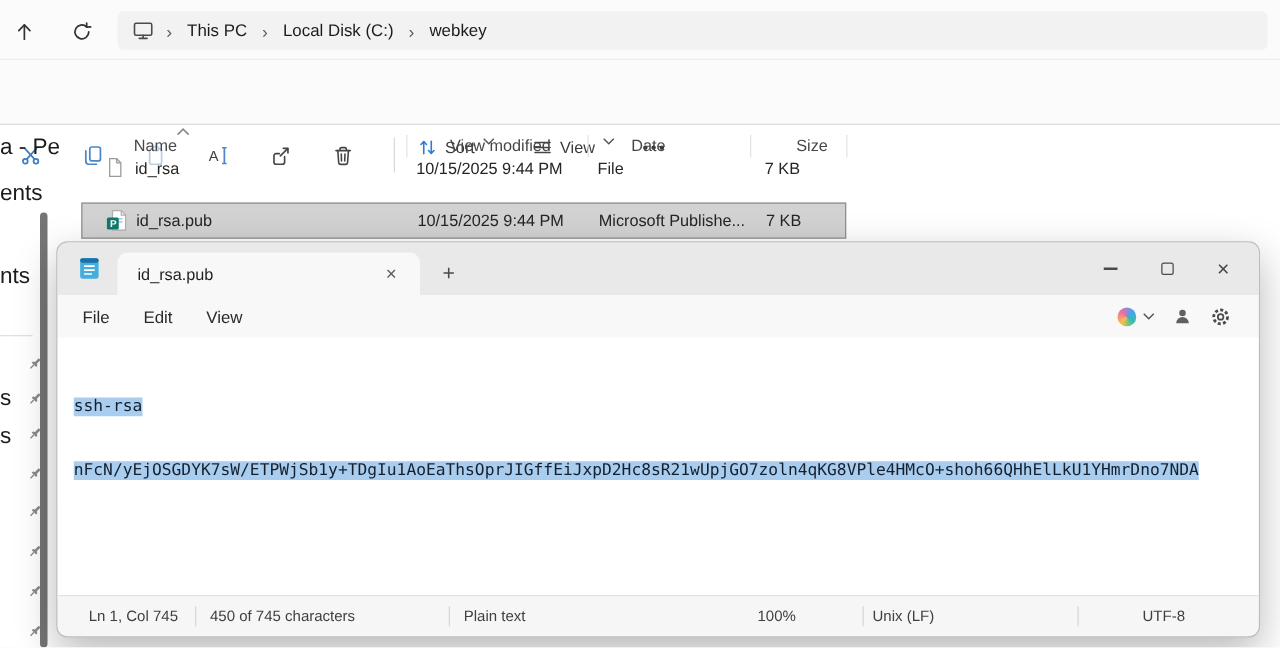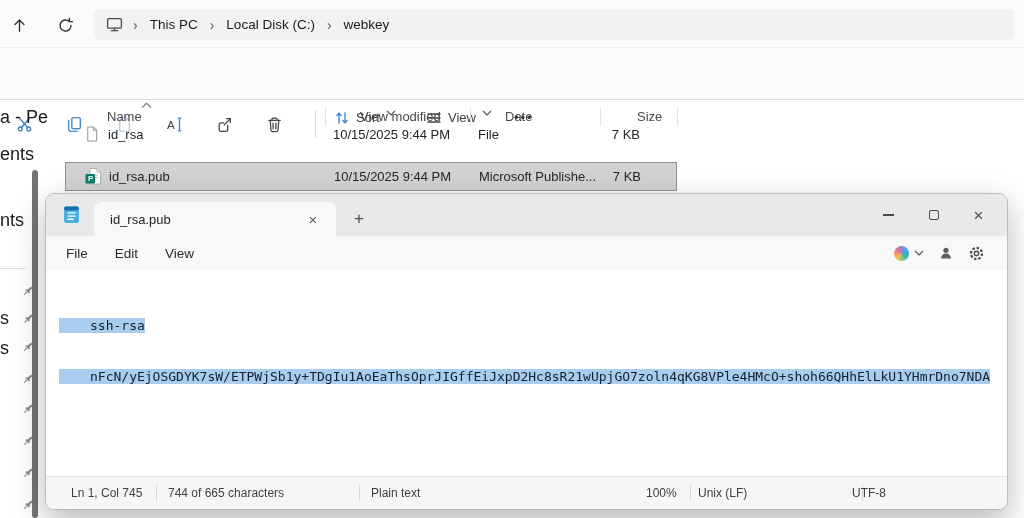--- a/index.html
+++ b/index.html
@@ -53,21 +53,21 @@
   .max-box { width:10px; height:10px; border:1.3px solid #4a4a4a; border-radius:2px; display:inline-block; }
   .np-close-glyph { font-size:17px; line-height:1; }
 
   .np-menubar { position:absolute; left:0; top:42px; width:100%; height:34px; background:#f8f8f8; display:flex; align-items:center; font-size:13.5px; color:#2a2a2a; }
   .np-menu { padding:5px 10px; margin-left:7px; border-radius:4px; }
   .np-menu:first-child { margin-left:10px; }
   .np-menubar-right { margin-left:auto; display:flex; align-items:center; gap:14px; padding-right:22px; }
   .copilot-dot { width:15px; height:15px; border-radius:50%; background:conic-gradient(from 40deg,#4f9ff0,#2fc0a8,#f6c14a,#ee6fa0,#4f9ff0); }
 
   .np-editor { position:absolute; left:0; top:76px; width:100%; height:208px; background:#fff; padding:14px 0 0 13px; font-family:"DejaVu Sans Mono","Liberation Mono",monospace; font-size:13px; line-height:16.9px; color:#14202e; white-space:pre; }
-  .eline .sel { background:#a9cdef;padding-left:31px; }
+  .eline .sel { background:#a9cdef; }
 
   .np-status { position:absolute; left:0; bottom:0; width:100%; height:33px; background:#f6f6f6; border-top:1px solid #e2e2e2; font-size:12px; color:#3f3f3f; }
   .st { position:absolute; top:9px; white-space:nowrap; }
   .st-div { position:absolute; top:8px; width:1px; height:16px; background:#d6d6d6; }
 
   svg { display:block; }
 </style>
 </head>
 <body>
 
@@ -363,24 +363,24 @@
       
       
       
       
       
     </div>
 
     <div class="np-status">
       <span class="st" style="left:25px">Ln 1, Col 745</span>
       <span class="st-div" style="left:110px"></span>
-      <span class="st" style="left:122px">744 of 665 characters</span>
+      <span class="st" style="left:122px">450 of 745 characters</span>
       <span class="st-div" style="left:313px"></span>
       <span class="st" style="left:325px">Plain text</span>
-      <span class="st" style="left:600px">100%</span>
+      <span class="st" style="left:560px">100%</span>
       <span class="st-div" style="left:644px"></span>
       <span class="st" style="left:652px">Unix (LF)</span>
       <span class="st-div" style="left:816px"></span>
-      <span class="st" style="left:806px">UTF-8</span>
+      <span class="st" style="left:868px">UTF-8</span>
     </div>
   </div>
 
 </div>
 
 </body></html>

